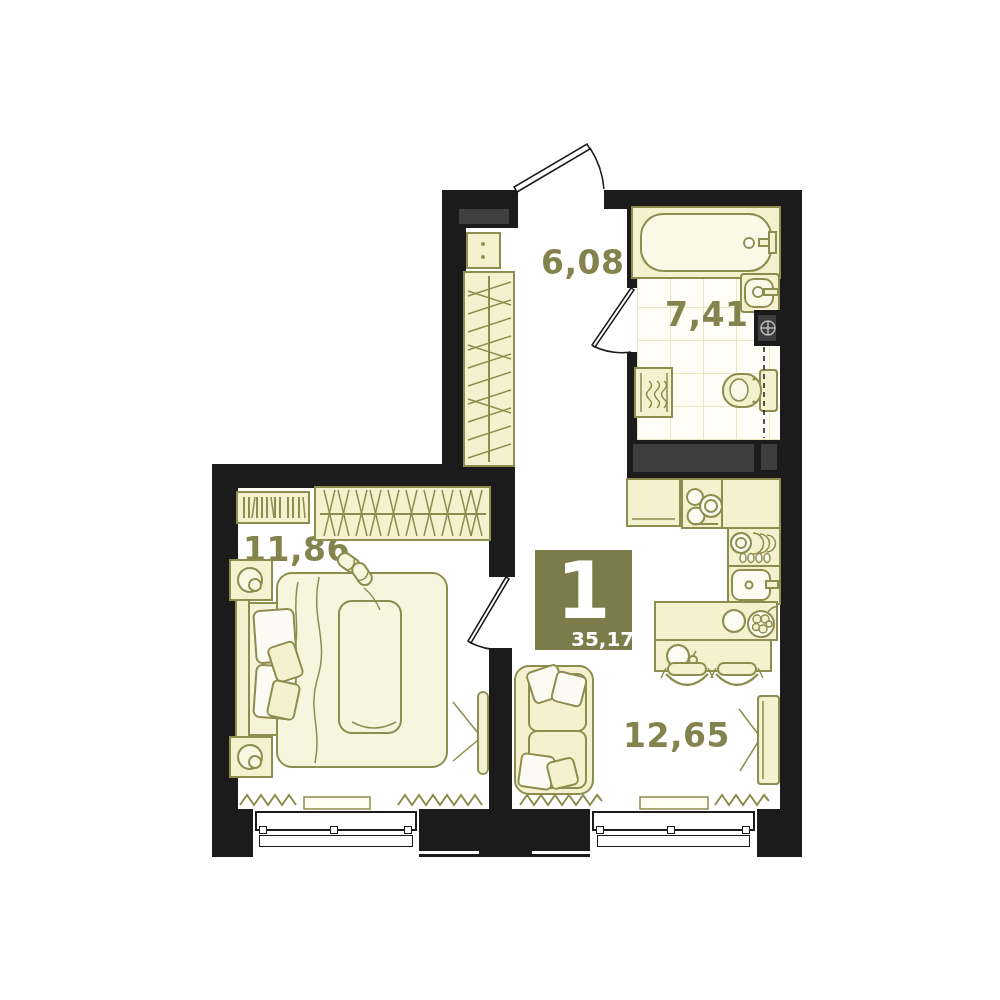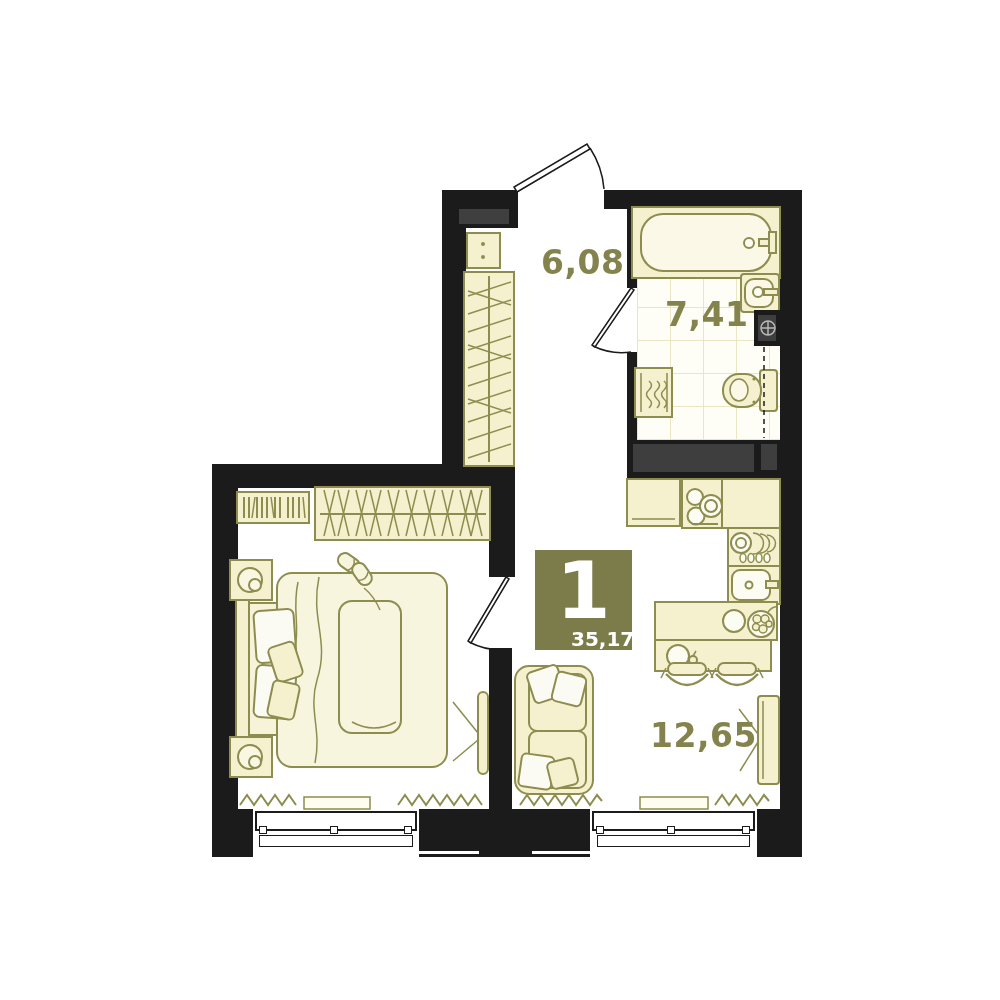--- a/index.html
+++ b/index.html
@@ -59,21 +59,22 @@
   <div class="abs white-line" style="left:578px;top:809px;width:167px;height:48px;"></div>
   <div class="abs win-frame" style="left:580px;top:811px;width:163px;height:20px;"></div>
   <div class="abs win-tick" style="left:584px;top:826px;width:8px;height:8px;"></div>
   <div class="abs win-tick" style="left:655px;top:826px;width:8px;height:8px;"></div>
   <div class="abs win-tick" style="left:730px;top:826px;width:8px;height:8px;"></div>
   <div class="abs win-sill" style="left:585px;top:835px;width:153px;height:12px;"></div>
   <div class="abs white-line" style="left:520px;top:851px;width:222px;height:3px;"></div>
 
   <div class="room-label" style="left:529px;top:243px;">6,08</div>
   <div class="room-label" style="left:653px;top:295px;">7,41</div>
-  <div class="room-label" style="left:638px;top:716px;">12,65</div>
+  <div class="room-label" style="left:231px;top:530px;">11,86</div>
+  <div class="room-label" style="left:611px;top:716px;">12,65</div>
 
   <div class="abs badge" style="left:523px;top:550px;width:97px;height:100px;">
     <div class="num">1</div>
     <div class="area">35,17</div>
   </div>
 
   <div class="fridge-label" style="left:620px;top:491px;">***</div>
 
   <svg width="1000" height="1000" viewBox="0 0 1000 1000" fill="#f5f0cd" stroke="#8d8d4f" stroke-width="2">
 

